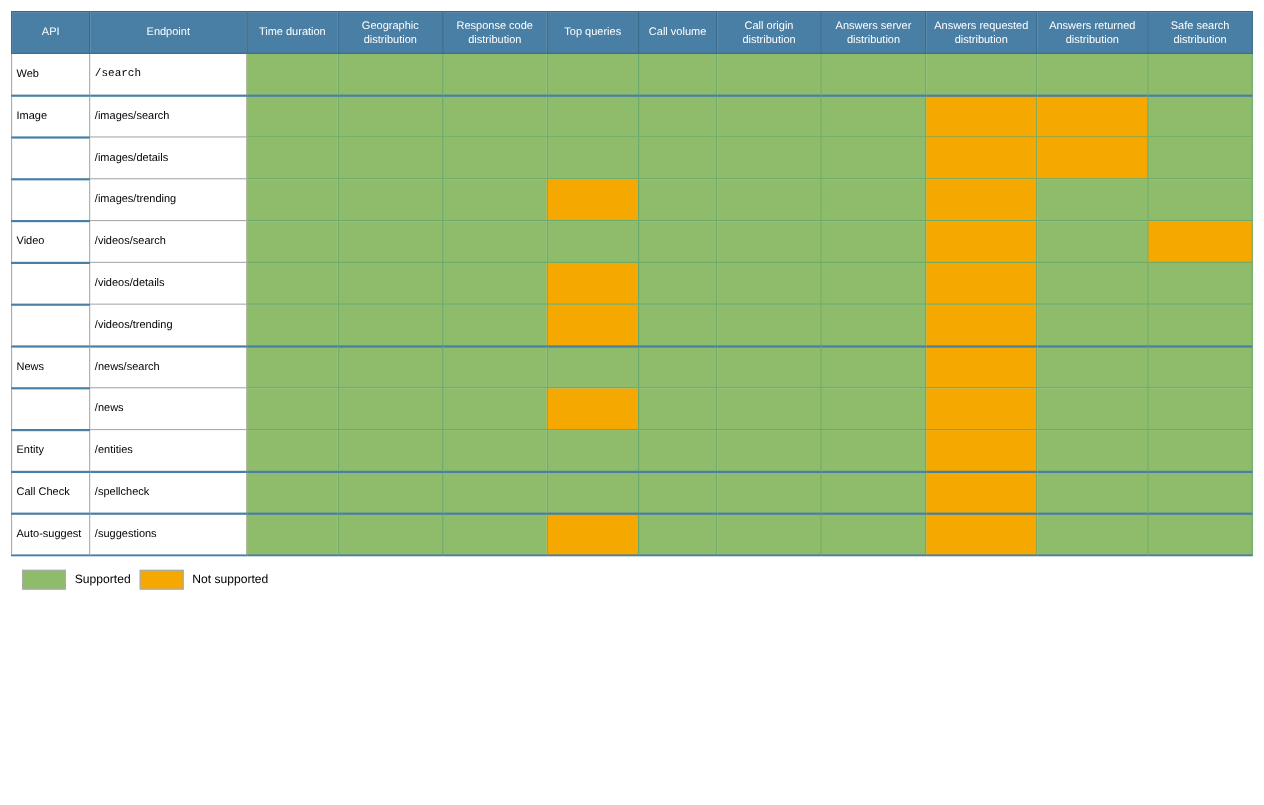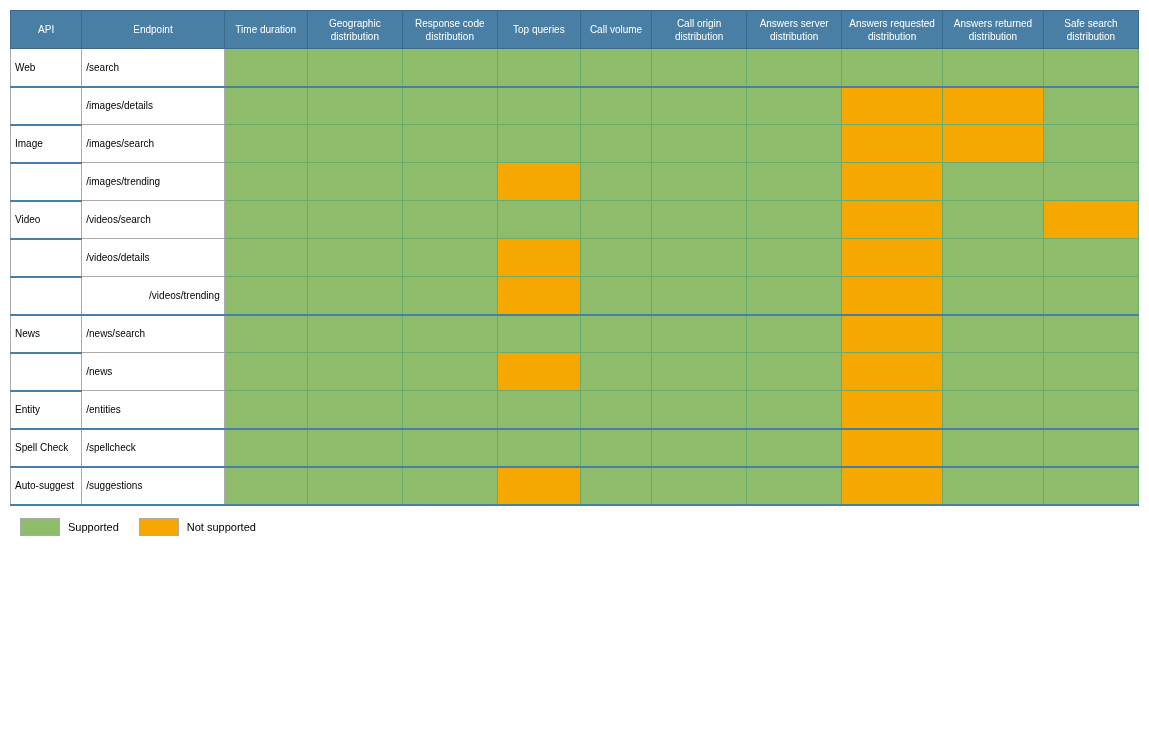--- a/index.html
+++ b/index.html
@@ -47,21 +47,21 @@
     
     td.not-supported {
       background-color: #f5a800;
     }
     
     tr { height: 38px; }
     
     .legend {
       display: flex;
       align-items: center;
-      gap: 20px;
+      gap: 8px;
       margin-top: 12px;
       padding-left: 10px;
     }
     
     .legend-item {
       display: flex;
       align-items: center;
       gap: 8px;
     }
     
@@ -111,61 +111,61 @@
         <th>Call origin distribution</th>
         <th>Answers server distribution</th>
         <th>Answers requested distribution</th>
         <th>Answers returned distribution</th>
         <th>Safe search distribution</th>
       </tr>
     </thead>
     <tbody id="table-body">
     <tr class="group-border-bottom">
           <td class="api-cell" style="border-bottom: 2px solid rgb(74, 127, 165);">Web</td>
-          <td class="endpoint-cell" style="border-bottom: 2px solid rgb(74, 127, 165);">/search</td>
-          <td class="supported" style="border-bottom: 2px solid rgb(74, 127, 165);"></td>
-          <td class="supported" style="border-bottom: 2px solid rgb(74, 127, 165);"></td>
-          <td class="supported" style="border-bottom: 2px solid rgb(74, 127, 165);"></td>
-          <td class="supported" style="border-bottom: 2px solid rgb(74, 127, 165);"></td>
-          <td class="supported" style="border-bottom: 2px solid rgb(74, 127, 165);"></td>
-          <td class="supported" style="border-bottom: 2px solid rgb(74, 127, 165);"></td>
-          <td class="supported" style="border-bottom: 2px solid rgb(74, 127, 165);"></td>
-          <td class="supported" style="border-bottom: 2px solid rgb(74, 127, 165);"></td>
-          <td class="supported" style="border-bottom: 2px solid rgb(74, 127, 165);"></td>
-          <td class="supported" style="border-bottom: 2px solid rgb(74, 127, 165);"></td>
+          <td class="endpoint-cell" style="border-bottom: 2px solid rgb(74, 127, 165); font-family: Liberation Mono, monospace;">/search</td>
+          <td class="supported" style="border-bottom: 2px solid rgb(74, 127, 165);"></td>
+          <td class="supported" style="border-bottom: 2px solid rgb(74, 127, 165);"></td>
+          <td class="supported" style="border-bottom: 2px solid rgb(74, 127, 165);"></td>
+          <td class="supported" style="border-bottom: 2px solid rgb(74, 127, 165);"></td>
+          <td class="supported" style="border-bottom: 2px solid rgb(74, 127, 165);"></td>
+          <td class="supported" style="border-bottom: 2px solid rgb(74, 127, 165);"></td>
+          <td class="supported" style="border-bottom: 2px solid rgb(74, 127, 165);"></td>
+          <td class="supported" style="border-bottom: 2px solid rgb(74, 127, 165);"></td>
+          <td class="supported" style="border-bottom: 2px solid rgb(74, 127, 165);"></td>
+          <td class="supported" style="border-bottom: 2px solid rgb(74, 127, 165);"></td>
+        </tr>
+        <tr>
+          <td class="api-cell">Image</td>
+          <td class="endpoint-cell">/images/search</td>
+          <td class="supported"></td>
+          <td class="supported"></td>
+          <td class="supported"></td>
+          <td class="supported"></td>
+          <td class="supported"></td>
+          <td class="supported"></td>
+          <td class="supported"></td>
+          <td class="not-supported"></td>
+          <td class="not-supported"></td>
+          <td class="supported"></td>
         </tr>
         <tr>
           <td class="api-cell"></td>
           <td class="endpoint-cell">/images/details</td>
           <td class="supported"></td>
           <td class="supported"></td>
           <td class="supported"></td>
           <td class="supported"></td>
           <td class="supported"></td>
           <td class="supported"></td>
           <td class="supported"></td>
           <td class="not-supported"></td>
           <td class="not-supported"></td>
           <td class="supported"></td>
         </tr>
         <tr>
-          <td class="api-cell">Image</td>
-          <td class="endpoint-cell">/images/search</td>
-          <td class="supported"></td>
-          <td class="supported"></td>
-          <td class="supported"></td>
-          <td class="supported"></td>
-          <td class="supported"></td>
-          <td class="supported"></td>
-          <td class="supported"></td>
-          <td class="not-supported"></td>
-          <td class="not-supported"></td>
-          <td class="supported"></td>
-        </tr>
-        <tr>
           <td class="api-cell"></td>
           <td class="endpoint-cell">/images/trending</td>
           <td class="supported"></td>
           <td class="supported"></td>
           <td class="supported"></td>
           <td class="not-supported"></td>
           <td class="supported"></td>
           <td class="supported"></td>
           <td class="supported"></td>
           <td class="not-supported"></td>
@@ -195,21 +195,21 @@
           <td class="not-supported"></td>
           <td class="supported"></td>
           <td class="supported"></td>
           <td class="supported"></td>
           <td class="not-supported"></td>
           <td class="supported"></td>
           <td class="supported"></td>
         </tr>
         <tr class="group-border-bottom">
           <td class="api-cell" style="border-bottom: 2px solid rgb(74, 127, 165);"></td>
-          <td class="endpoint-cell" style="border-bottom: 2px solid rgb(74, 127, 165); text-align: right;">/videos/trending</td>
+          <td class="endpoint-cell" style="border-bottom: 2px solid rgb(74, 127, 165);">/videos/trending</td>
           <td class="supported" style="border-bottom: 2px solid rgb(74, 127, 165);"></td>
           <td class="supported" style="border-bottom: 2px solid rgb(74, 127, 165);"></td>
           <td class="supported" style="border-bottom: 2px solid rgb(74, 127, 165);"></td>
           <td class="not-supported" style="border-bottom: 2px solid rgb(74, 127, 165);"></td>
           <td class="supported" style="border-bottom: 2px solid rgb(74, 127, 165);"></td>
           <td class="supported" style="border-bottom: 2px solid rgb(74, 127, 165);"></td>
           <td class="supported" style="border-bottom: 2px solid rgb(74, 127, 165);"></td>
           <td class="not-supported" style="border-bottom: 2px solid rgb(74, 127, 165);"></td>
           <td class="supported" style="border-bottom: 2px solid rgb(74, 127, 165);"></td>
           <td class="supported" style="border-bottom: 2px solid rgb(74, 127, 165);"></td>
@@ -250,21 +250,21 @@
           <td class="supported" style="border-bottom: 2px solid rgb(74, 127, 165);"></td>
           <td class="supported" style="border-bottom: 2px solid rgb(74, 127, 165);"></td>
           <td class="supported" style="border-bottom: 2px solid rgb(74, 127, 165);"></td>
           <td class="supported" style="border-bottom: 2px solid rgb(74, 127, 165);"></td>
           <td class="supported" style="border-bottom: 2px solid rgb(74, 127, 165);"></td>
           <td class="not-supported" style="border-bottom: 2px solid rgb(74, 127, 165);"></td>
           <td class="supported" style="border-bottom: 2px solid rgb(74, 127, 165);"></td>
           <td class="supported" style="border-bottom: 2px solid rgb(74, 127, 165);"></td>
         </tr>
         <tr class="group-border-bottom">
-          <td class="api-cell" style="border-bottom: 2px solid rgb(74, 127, 165);">Spell Check</td>
+          <td class="api-cell" style="border-bottom: 2px solid rgb(74, 127, 165);">Call Check</td>
           <td class="endpoint-cell" style="border-bottom: 2px solid rgb(74, 127, 165);">/spellcheck</td>
           <td class="supported" style="border-bottom: 2px solid rgb(74, 127, 165);"></td>
           <td class="supported" style="border-bottom: 2px solid rgb(74, 127, 165);"></td>
           <td class="supported" style="border-bottom: 2px solid rgb(74, 127, 165);"></td>
           <td class="supported" style="border-bottom: 2px solid rgb(74, 127, 165);"></td>
           <td class="supported" style="border-bottom: 2px solid rgb(74, 127, 165);"></td>
           <td class="supported" style="border-bottom: 2px solid rgb(74, 127, 165);"></td>
           <td class="supported" style="border-bottom: 2px solid rgb(74, 127, 165);"></td>
           <td class="not-supported" style="border-bottom: 2px solid rgb(74, 127, 165);"></td>
           <td class="supported" style="border-bottom: 2px solid rgb(74, 127, 165);"></td>

